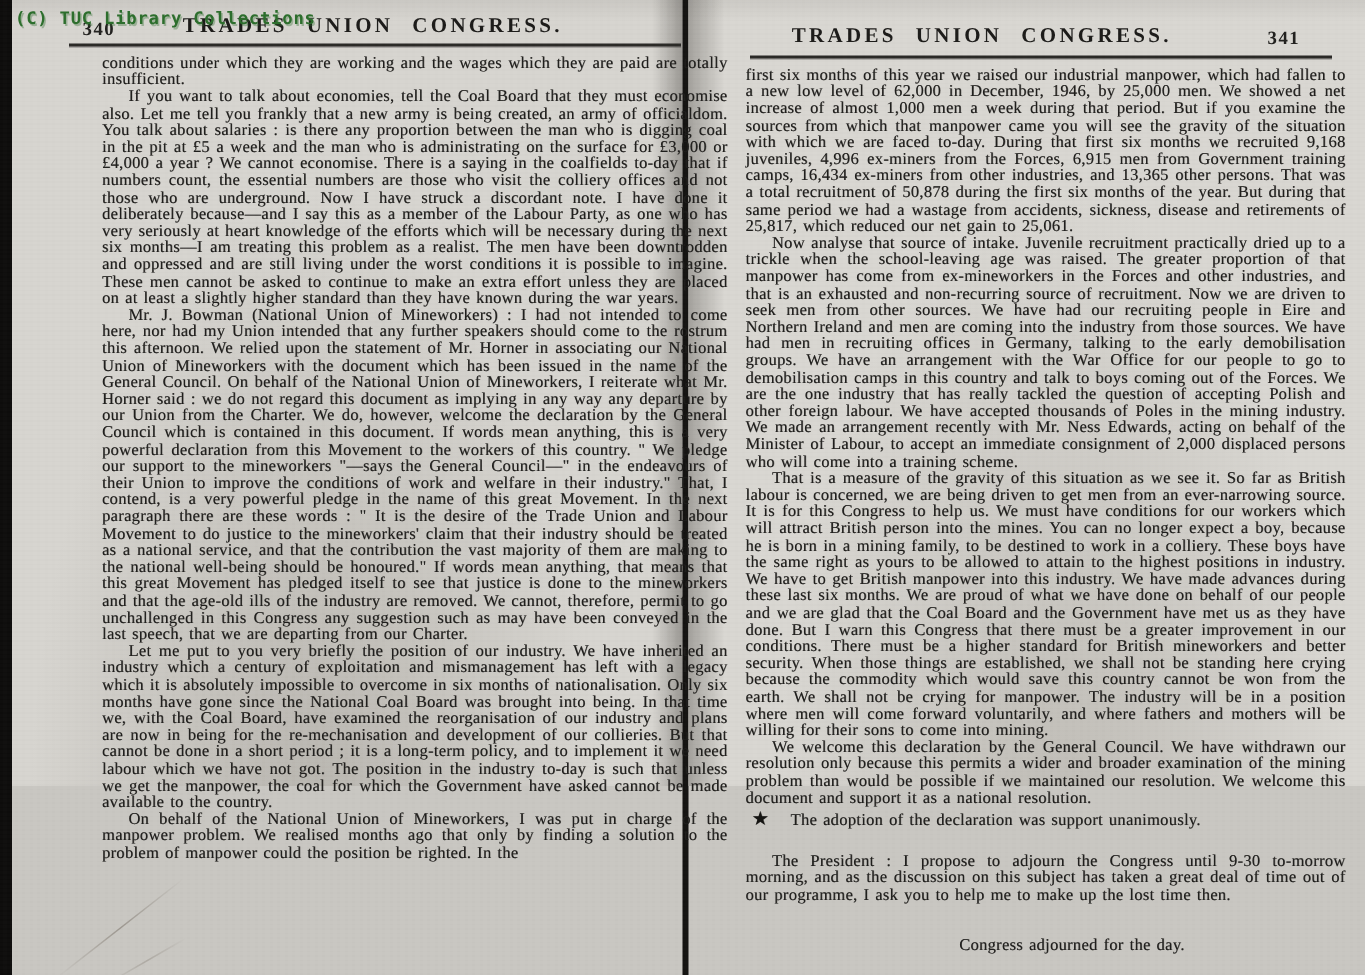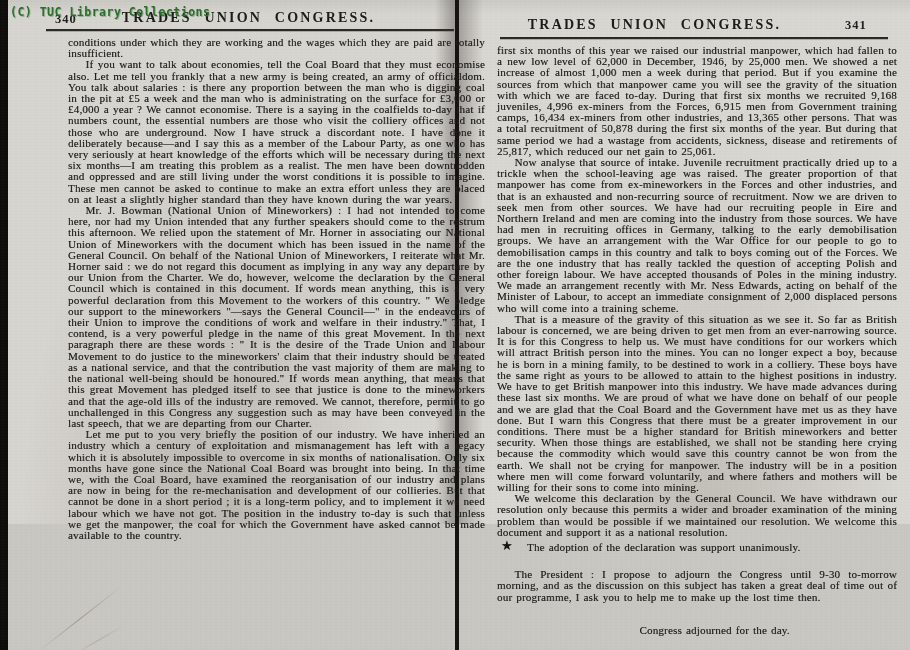--- a/index.html
+++ b/index.html
@@ -81,20 +81,21 @@
   <div class="page" id="page-left">
     <span class="pageno" style="left:47px;top:12px;">340</span>
     <div class="running-title" style="top:10px;padding-left:34px;">TRADES UNION CONGRESS.</div>
     <div class="head-rule" style="left:38px;right:1px;top:29px;"></div>
 
     <div class="body-text" id="body-left">
       <p class="para p-first"><span>conditions under which they are working and the wages which they are paid are totally insufficient.</span></p>
       <p class="para"><span>If you want to talk about economies, tell the Coal Board that they must economise also.  Let me tell you frankly that a new army is being created, an army of officialdom.  You talk about salaries : is there any proportion between the man who is digging coal in the pit at £5 a week and the man who is administrating on the surface for £3,000 or £4,000 a year ?  We cannot economise.  There is a saying in the coalfields to-day that if numbers count, the essential numbers are those who visit the colliery offices and not those who are underground.  Now I have struck a discordant note.  I have done it deliberately because—and I say this as a member of the Labour Party, as one who has very seriously at heart knowledge of the efforts which will be necessary during the next six months—I am treating this problem as a realist.  The men have been downtrodden and oppressed and are still living under the worst conditions it is possible to imagine.  These men cannot be asked to continue to make an extra effort unless they are placed on at least a slightly higher standard than they have known during the war years.</span></p>
       <p class="para"><b class="speaker">Mr. J. Bowman </b><span>(National Union of Mineworkers) : I had not intended to come here, nor had my Union intended that any further speakers should come to the rostrum this afternoon.  We relied upon the statement of Mr. Horner in associating our National Union of Mineworkers with the document which has been issued in the name of the General Council. On behalf of the National Union of Mineworkers, I reiterate what Mr. Horner said : we do not regard this document as implying in any way any departure by our Union from the Charter.  We do, however, welcome the declaration by the General Council which is contained in this document.  If words mean anything, this is a very powerful declaration from this Movement to the workers of this country.  " We pledge our support to the mineworkers "—says the General Council—" in the endeavours of their Union to improve the conditions of work and welfare in their industry."  That, I contend, is a very powerful pledge in the name of this great Movement.  In the next paragraph there are these words : " It is the desire of the Trade Union and Labour Movement to do justice to the mineworkers' claim that their industry should be treated as a national service, and that the contribution the vast majority of them are making to the national well-being should be honoured." If words mean anything, that means that this great Movement has pledged itself to see that justice is done to the mineworkers and that the age-old ills of the industry are removed.  We cannot, therefore, permit to go unchallenged in this Congress any suggestion such as may have been conveyed in the last speech, that we are departing from our Charter.</span></p>
       <p class="para"><span>Let me put to you very briefly the position of our industry.  We have inherited an industry which a century of exploitation and mismanagement has left with a legacy which it is absolutely impossible to overcome in six months of nationalisation.  Only six months have gone since the National Coal Board was brought into being.  In that time we, with the Coal Board, have examined the reorganisation of our industry and plans are now in being for the re-mechanisation and development of our collieries.  But that cannot be done in a short period ; it is a long-term policy, and to implement it we need labour which we have not got.  The position in the industry to-day is such that unless we get the manpower, the coal for which the Government have asked cannot be made available to the country.</span></p>
+      <p class="para"><span>On behalf of the National Union of Mineworkers, I was put in charge of the manpower problem.  We realised months ago that only by finding a solution to the problem of manpower could the position be righted.  In the</span></p>
     </div>
 
     <div class="crease" id="crease-1"></div>
     <div class="crease" id="crease-2"></div>
   </div>
 
   <div id="gutter-line"></div>
 
   <div class="page" id="page-right">
     <div class="running-title" style="top:17px;padding-right:60px;">TRADES UNION CONGRESS.</div>

